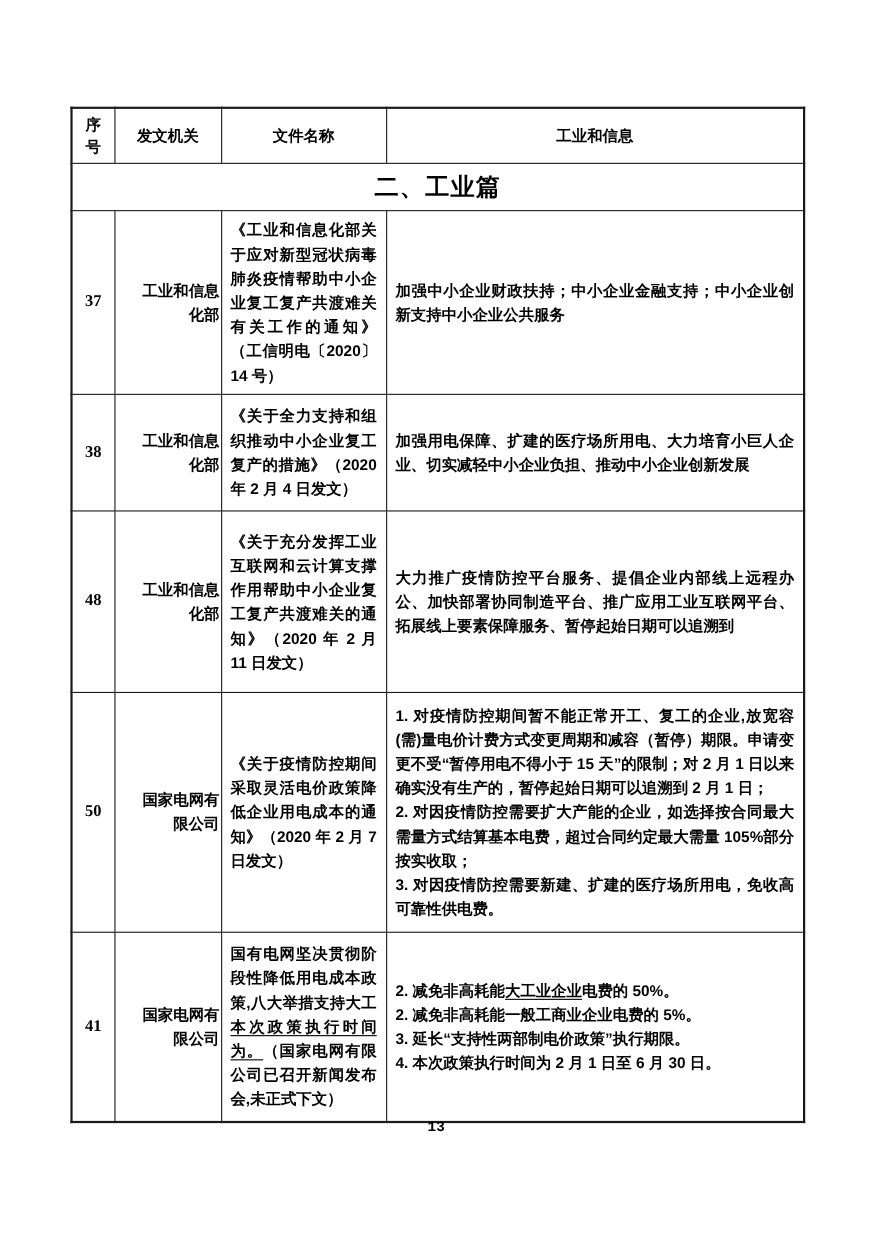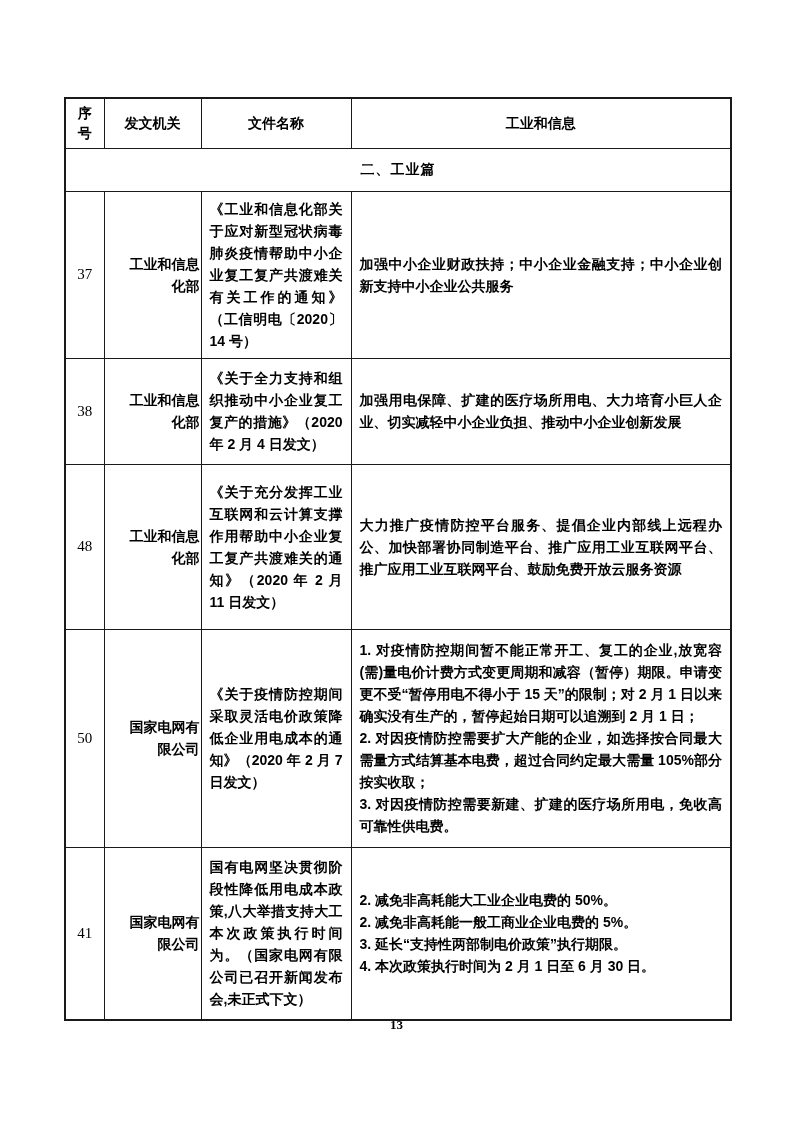--- a/index.html
+++ b/index.html
@@ -39,56 +39,57 @@
 
   .header-cell {
     text-align: center;
     font-size: 14px;
     font-weight: bold;
     line-height: 20px;
     white-space: pre-line;
   }
   .section-cell {
     text-align: center;
-    font-size: 14px;
+    font-size: 22px;
     font-weight: bold;
     letter-spacing: 1px;
   }
   .c-no {
     text-align: center;
     font-family: "Liberation Serif", "DejaVu Serif", serif;
     font-size: 15px;
-    font-weight: normal;
+    font-weight: bold;
   }
   .c-agency {
     text-align: right;
     font-size: 14px;
     font-weight: bold;
     line-height: 22px;
     white-space: pre-line;
   }
   .c-doc, .c-content {
     text-align: justify;
     padding: 6px 8px;
     font-size: 14px;
     font-weight: bold;
     line-height: 22px;
     margin-left: 46px;
   }
   .pre-line { white-space: pre-line; }
   .u {
+    text-decoration: underline;
     text-underline-offset: 3px;
   }
   .page-num {
     position: absolute;
     top: 1017px;
     left: 0;
     width: 100%;
     text-align: center;
-    font-family: Liberation Serif, serif;
+    font-family: Liberation Mono, monospace;
     font-size: 13px;
     font-weight: bold;
   }
 </style>
 </head>
 <body>
 
 <table class="doc-table">
   <colgroup>
     <col style="width:39px">
@@ -123,21 +124,21 @@
 化部</td>
       <td class="c-doc">《关于全力支持和组织推动中小企业复工复产的措施》（2020 年 2 月 4 日发文）</td>
       <td class="c-content">加强用电保障、扩建的医疗场所用电、大力培育小巨人企业、切实减轻中小企业负担、推动中小企业创新发展</td>
     </tr>
 
     <tr class="r-39">
       <td class="c-no">48</td>
       <td class="c-agency">工业和信息
 化部</td>
       <td class="c-doc">《关于充分发挥工业互联网和云计算支撑作用帮助中小企业复工复产共渡难关的通知》（2020 年 2 月 11 日发文）</td>
-      <td class="c-content">大力推广疫情防控平台服务、提倡企业内部线上远程办公、加快部署协同制造平台、推广应用工业互联网平台、推广应用工业互联网平台、鼓励免费开放云服务资源</td>
+      <td class="c-content">大力推广疫情防控平台服务、提倡企业内部线上远程办公、加快部署协同制造平台、推广应用工业互联网平台、拓展线上要素保障服务、暂停起始日期可以追溯到</td>
     </tr>
 
     <tr class="r-40">
       <td class="c-no">50</td>
       <td class="c-agency">国家电网有
 限公司</td>
       <td class="c-doc">《关于疫情防控期间采取灵活电价政策降低企业用电成本的通知》（2020 年 2 月 7 日发文）</td>
       <td class="c-content pre-line">1. 对疫情防控期间暂不能正常开工、复工的企业,放宽容(需)量电价计费方式变更周期和减容（暂停）期限。申请变更不受“暂停用电不得小于 15 天”的限制；对 2 月 1 日以来确实没有生产的，暂停起始日期可以追溯到 2 月 1 日；
 2. 对因疫情防控需要扩大产能的企业，如选择按合同最大需量方式结算基本电费，超过合同约定最大需量 105%部分按实收取；
 3. 对因疫情防控需要新建、扩建的医疗场所用电，免收高可靠性供电费。</td>

